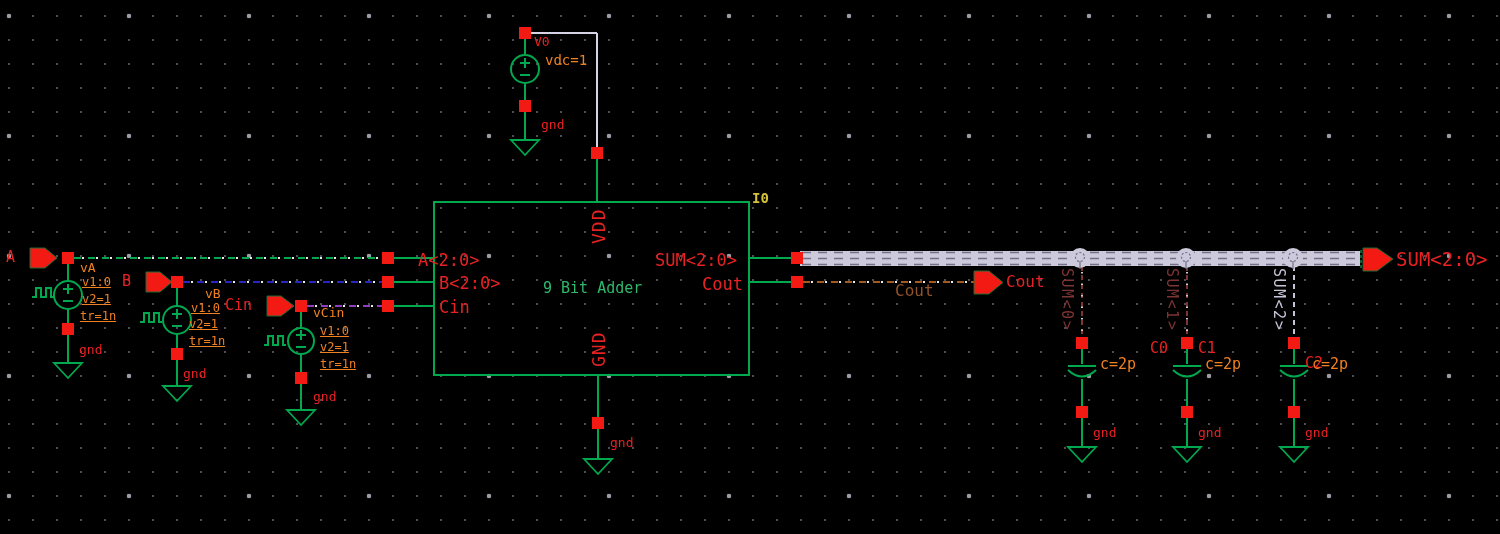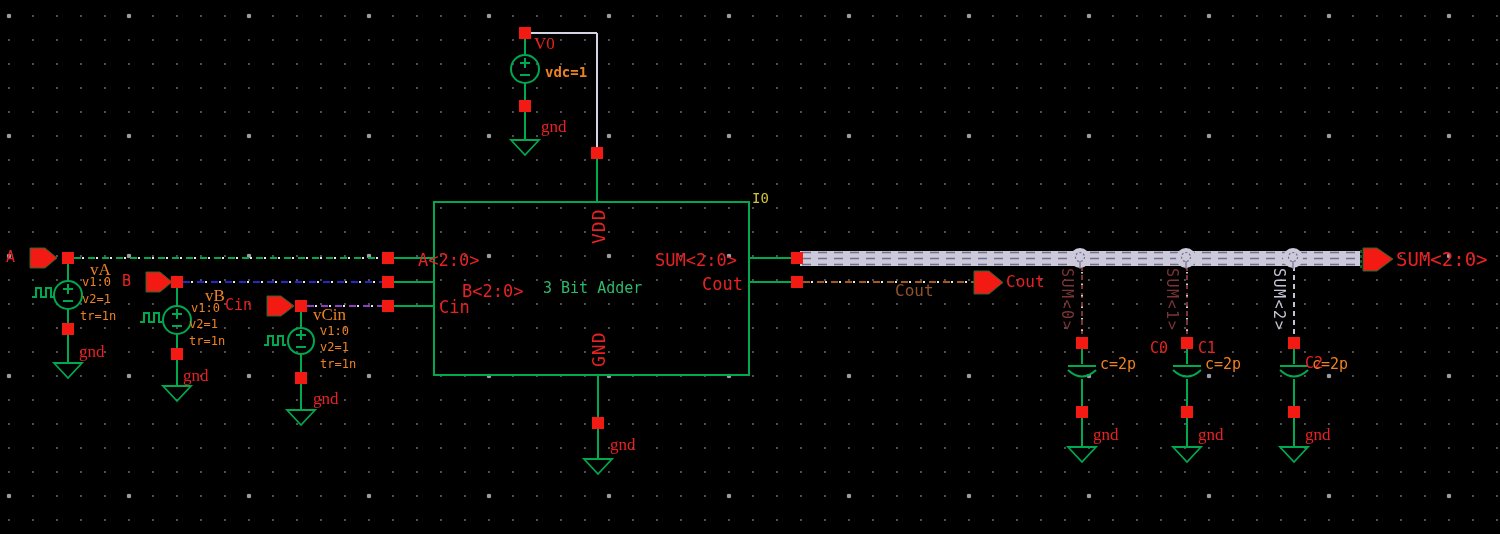--- a/index.html
+++ b/index.html
@@ -15,22 +15,22 @@
   }
   svg{position:absolute;left:0;top:0;}
   .lbl{position:absolute;white-space:nowrap;line-height:1.05;}
   .red{color:#e82222;}
   .orange{color:#ee8122;}
   .yellow{color:#d3c43c;}
   .gtitle{color:#2fb96b;}
   .brown{color:#92522a;}
   .dred{color:#7d3434;}
   .lav{color:#c5c3d6;}
-  .f12{font-size:12px;}
-  .f13{font-size:17px;font-family:Liberation Serif, serif;}
+  .f12{font-size:12px;text-decoration:underline;}
+  .f13{font-size:13px;}
   .f14{font-size:14px;}
   .f15{font-size:15px;}
   .f16{font-size:16px;}
   .f17{font-size:17px;}
   .f19{font-size:19px;}
   .rot90{transform:rotate(90deg);transform-origin:0 0;line-height:15px;letter-spacing:1.5px;}
   .rotm90{transform:rotate(-90deg);transform-origin:0 0;line-height:19px;letter-spacing:1px;font-size:18px;}
   .adderbox{
     position:absolute;left:433px;top:201px;width:317px;height:175px;
     box-sizing:border-box;border:2px solid #00a84e;background:transparent;
@@ -185,46 +185,46 @@
       <rect x="1288" y="406" width="12" height="12"></rect>
     </g>
   </svg>
 
   <div class="adderbox"></div>
 
   <span class="lbl red f15" style="left:6px;top:250px;">A</span>
   <span class="lbl red f15" style="left:122px;top:274px;">B</span>
   <span class="lbl red f15" style="left:225px;top:298px;">Cin</span>
 
-  <span class="lbl orange f13" style="left:90px;top:261px;">vA</span>
+  <span class="lbl orange f13" style="left:80px;top:261px;">vA</span>
   <span class="lbl orange f12" style="left:82px;top:276px;">v1:0</span>
   <span class="lbl orange f12" style="left:82px;top:293px;">v2=1</span>
   <span class="lbl orange f12" style="left:80px;top:310px;">tr=1n</span>
   <span class="lbl red f13" style="left:79px;top:343px;">gnd</span>
 
   <span class="lbl orange f13" style="left:205px;top:287px;">vB</span>
   <span class="lbl orange f12" style="left:191px;top:302px;">v1:0</span>
   <span class="lbl orange f12" style="left:189px;top:318px;">v2=1</span>
   <span class="lbl orange f12" style="left:189px;top:335px;">tr=1n</span>
   <span class="lbl red f13" style="left:183px;top:367px;">gnd</span>
 
   <span class="lbl orange f13" style="left:313px;top:306px;">vCin</span>
   <span class="lbl orange f12" style="left:320px;top:325px;">v1:0</span>
   <span class="lbl orange f12" style="left:320px;top:341px;">v2=1</span>
   <span class="lbl orange f12" style="left:320px;top:358px;">tr=1n</span>
   <span class="lbl red f13" style="left:313px;top:390px;">gnd</span>
 
   <span class="lbl red f13" style="left:534px;top:35px;">V0</span>
-  <span class="lbl orange f14" style="left:545px;top:65px;font-weight:bold;">vdc=1</span>
+  <span class="lbl orange f14" style="left:545px;top:53px;">vdc=1</span>
   <span class="lbl red f13" style="left:541px;top:118px;">gnd</span>
 
-  <span class="lbl yellow f14" style="left:752px;top:191px;">I0</span>
-  <span class="lbl gtitle f15" style="left:543px;top:281px;">3 Bit Adder</span>
+  <span class="lbl yellow f14" style="left:752px;top:191px;font-weight:bold;">I0</span>
+  <span class="lbl gtitle f15" style="left:543px;top:281px;">9 Bit Adder</span>
   <span class="lbl red f17" style="left:418px;top:252px;">A&lt;2:0&gt;</span>
-  <span class="lbl red f17" style="left:462px;top:275px;margin-top:8px;">B&lt;2:0&gt;</span>
+  <span class="lbl red f17" style="left:439px;top:275px;">B&lt;2:0&gt;</span>
   <span class="lbl red f17" style="left:439px;top:299px;">Cin</span>
   <span class="lbl red f17" style="left:655px;top:252px;">SUM&lt;2:0&gt;</span>
   <span class="lbl red f17" style="left:702px;top:276px;">Cout</span>
   <span class="lbl red rotm90" style="left:589px;top:244px;">VDD</span>
   <span class="lbl red rotm90" style="left:589px;top:367px;">GND</span>
   <span class="lbl red f13" style="left:610px;top:436px;">gnd</span>
 
   <span class="lbl brown f16" style="left:895px;top:283px;">Cout</span>
   <span class="lbl red f16" style="left:1006px;top:274px;">Cout</span>
 

